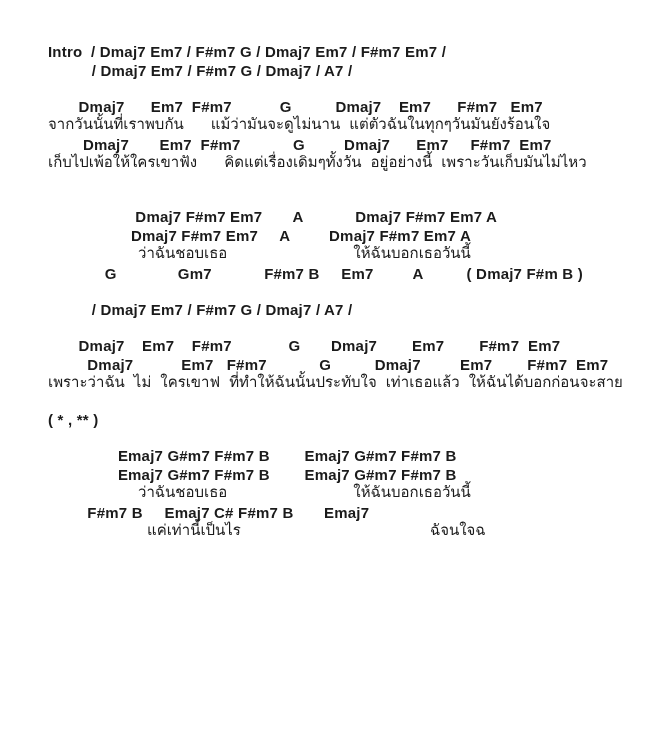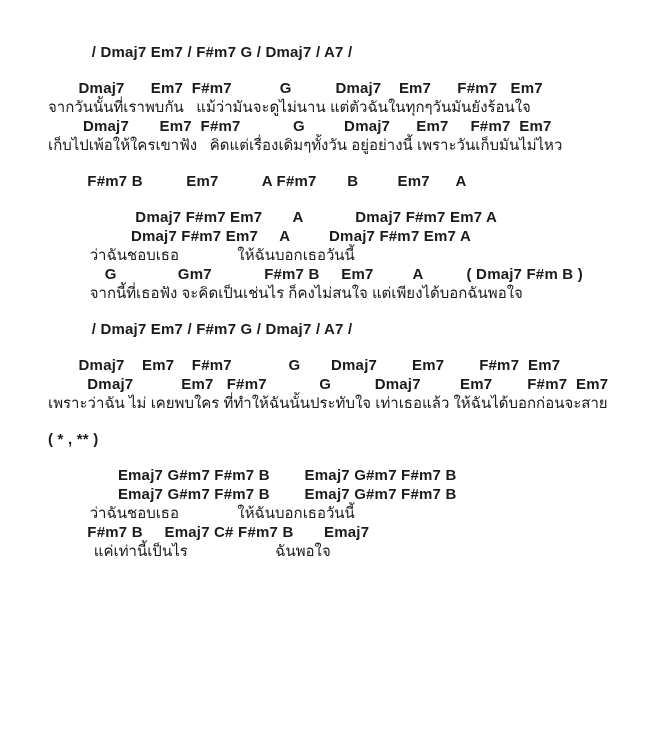--- a/index.html
+++ b/index.html
@@ -27,51 +27,51 @@
     min-height: 19px;
   }
   .line.section,
   .line.chords,
   .line.plain {
     font-weight: 700;
     letter-spacing: 0.2px;
   }
   .line.lyric {
     font-weight: 400;
+    font-family: Liberation Mono, monospace;
   }
   .line.gap {
     height: 17px;
     min-height: 17px;
   }
 </style>
 </head>
 <body>
 
 <div class="sheet">
+    <div class="line section">Intro  / Dmaj7 Em7 / F#m7 G / Dmaj7 Em7 / F#m7 Em7 /</div>
     <div class="line section">          / Dmaj7 Em7 / F#m7 G / Dmaj7 / A7 /</div>
     <div class="line gap"></div>
     <div class="line chords">       Dmaj7      Em7  F#m7           G          Dmaj7    Em7      F#m7   Em7</div>
     <div class="line lyric">จากวันนั้นที่เราพบกัน   แม้ว่ามันจะดูไม่นาน แต่ตัวฉันในทุกๆวันมันยังร้อนใจ</div>
     <div class="line chords">        Dmaj7       Em7  F#m7            G         Dmaj7      Em7     F#m7  Em7</div>
     <div class="line lyric">เก็บไปเพ้อให้ใครเขาฟัง   คิดแต่เรื่องเดิมๆทั้งวัน อยู่อย่างนี้ เพราะวันเก็บมันไม่ไหว</div>
     <div class="line gap"></div>
-    <div class="line chords">         F#m7 B          Em7          A F#m7       B         Em7      A</div>
     <div class="line gap"></div>
     <div class="line chords">                    Dmaj7 F#m7 Em7       A            Dmaj7 F#m7 Em7 A</div>
     <div class="line chords">                   Dmaj7 F#m7 Em7     A         Dmaj7 F#m7 Em7 A</div>
     <div class="line lyric">          ว่าฉันชอบเธอ              ให้ฉันบอกเธอวันนี้</div>
     <div class="line chords">             G              Gm7            F#m7 B     Em7         A          ( Dmaj7 F#m B )</div>
-    <div class="line lyric">          จากนี้ที่เธอฟัง จะคิดเป็นเช่นไร ก็คงไม่สนใจ แต่เพียงได้บอกฉันพอใจ</div>
     <div class="line gap"></div>
     <div class="line section">          / Dmaj7 Em7 / F#m7 G / Dmaj7 / A7 /</div>
     <div class="line gap"></div>
     <div class="line chords">       Dmaj7    Em7    F#m7             G       Dmaj7        Em7        F#m7  Em7</div>
     <div class="line chords">         Dmaj7           Em7   F#m7            G          Dmaj7         Em7        F#m7  Em7</div>
-    <div class="line lyric">เพราะว่าฉัน ไม่ เคยพบใคร ที่ทำให้ฉันนั้นประทับใจ เท่าเธอแล้ว ให้ฉันได้บอกก่อนจะสาย</div>
+    <div class="line lyric">เพราะว่าฉัน ไม่ ใครเขาฟ ที่ทำให้ฉันนั้นประทับใจ เท่าเธอแล้ว ให้ฉันได้บอกก่อนจะสาย</div>
     <div class="line gap"></div>
     <div class="line plain">( * , ** )</div>
     <div class="line gap"></div>
     <div class="line chords">                Emaj7 G#m7 F#m7 B        Emaj7 G#m7 F#m7 B</div>
     <div class="line chords">                Emaj7 G#m7 F#m7 B        Emaj7 G#m7 F#m7 B</div>
     <div class="line lyric">          ว่าฉันชอบเธอ              ให้ฉันบอกเธอวันนี้</div>
     <div class="line chords">         F#m7 B     Emaj7 C# F#m7 B       Emaj7</div>
-    <div class="line lyric">           แค่เท่านี้เป็นไร                     ฉันพอใจ</div>
+    <div class="line lyric">           แค่เท่านี้เป็นไร                     ฉัจนใจฉ</div>
   </div>
 
 </body></html>

